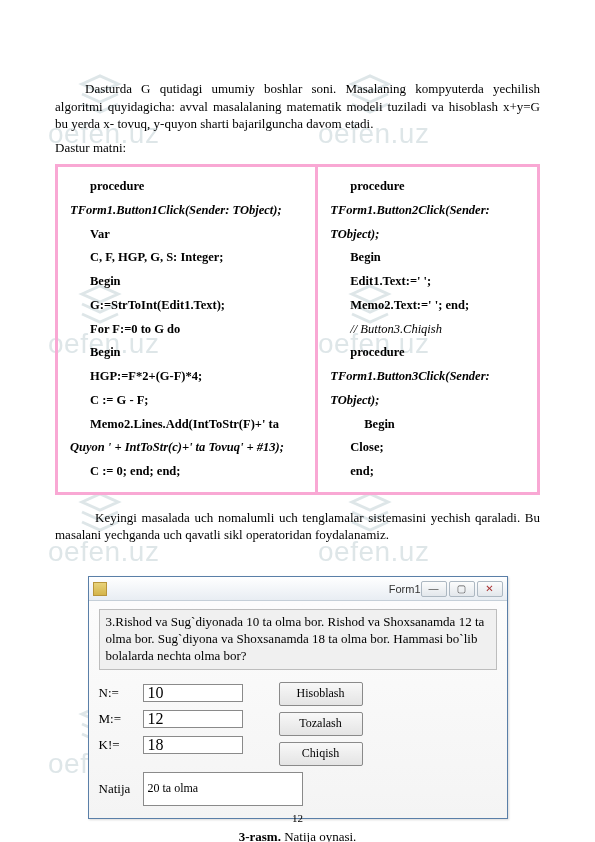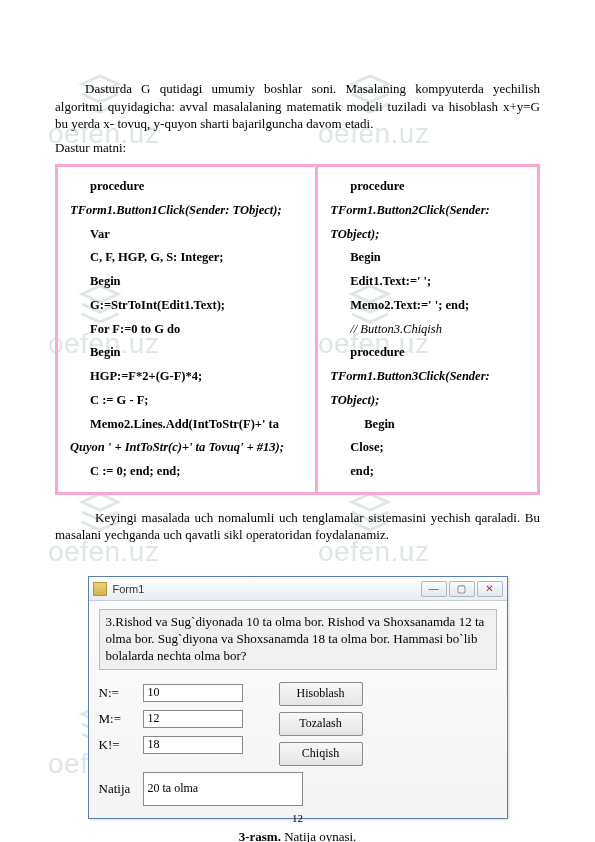--- a/index.html
+++ b/index.html
@@ -62,20 +62,21 @@
     font-size: 12px;
     box-shadow: 1px 1px 2px rgba(0,0,0,0.15);
   }
   .titlebar {
     height: 24px;
     background: linear-gradient(#ffffff,#e8edf3);
     border-bottom: 1px solid #c5cfd8;
     display: flex;
     align-items: center;
     padding: 0 4px;
+    text-align: right;
   }
   .titlebar .app-icon {
     width: 14px; height: 14px;
     background: linear-gradient(#e8d27a,#d4b44a);
     border: 1px solid #b8953a;
     margin-right: 6px;
   }
   .titlebar .title-text { flex: 1; font-size: 11px; color: #333; }
   .winbtns { display: flex; gap: 2px; }
   .winbtn {
@@ -97,21 +98,21 @@
     line-height: 1.3;
     margin-bottom: 10px;
   }
   .form-row { display: flex; align-items: center; height: 26px; }
   .form-label { width: 44px; font-family: "Times New Roman", serif; font-size: 13px; }
   .form-input {
     width: 100px; height: 18px;
     border: 1px solid #8a8a8a;
     background: #fff;
     font-family: "Times New Roman", serif;
-    font-size: 12px;
+    font-size: 16px;
     padding: 0 4px;
   }
   .form-btn {
     width: 84px; height: 24px;
     border: 1px solid #8a8a8a;
     background: linear-gradient(#f8f8f8,#e4e4e4);
     font-family: "Times New Roman", serif;
     font-size: 12px;
     text-align: center;
     line-height: 20px;

